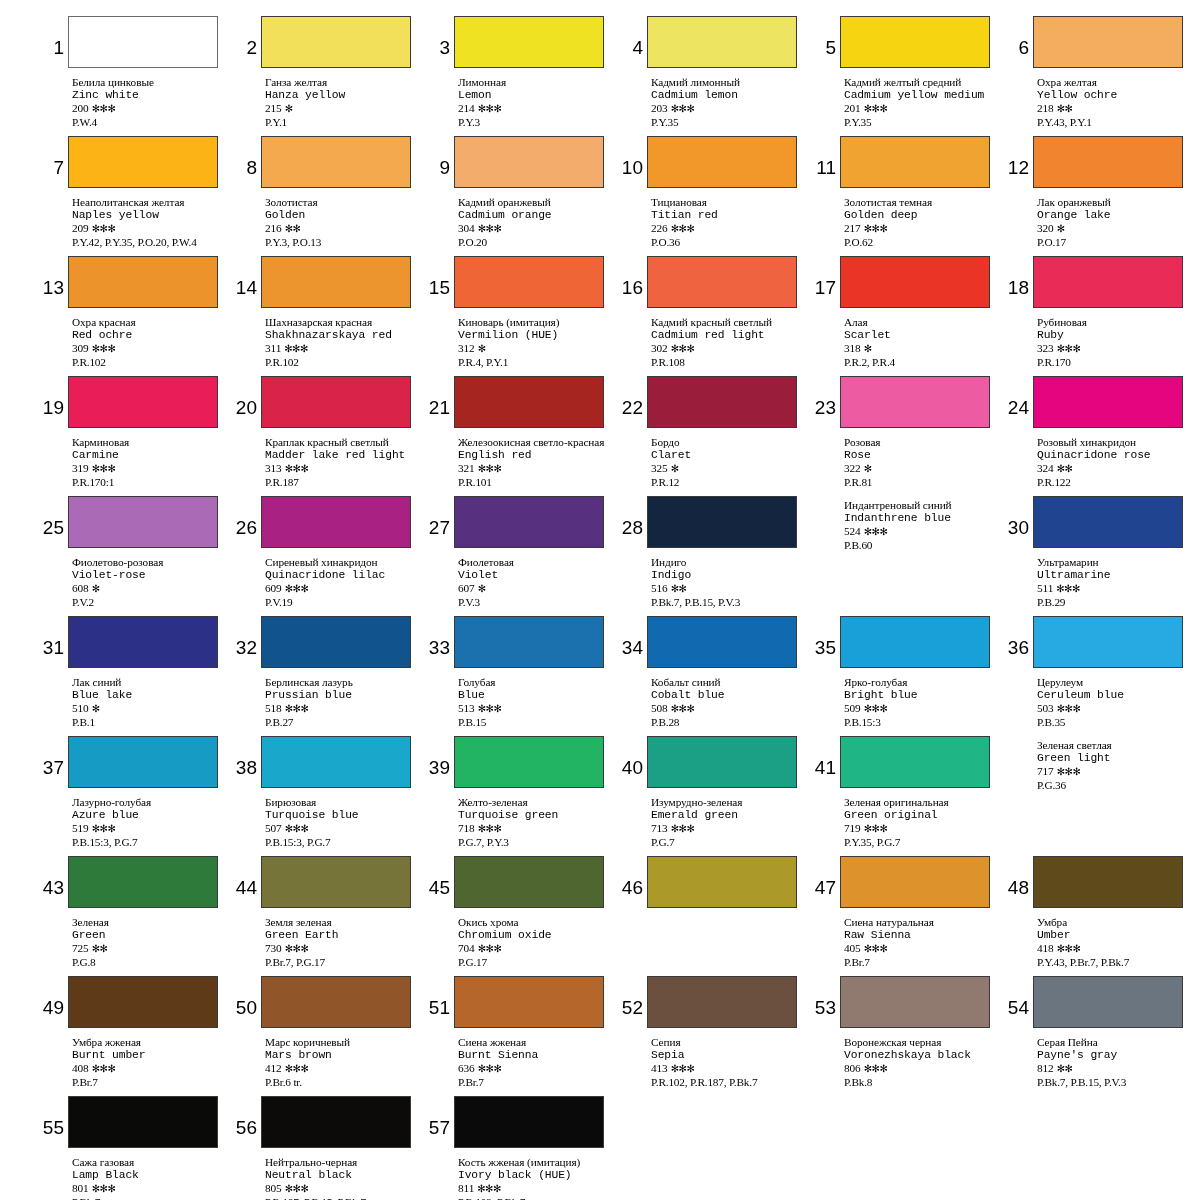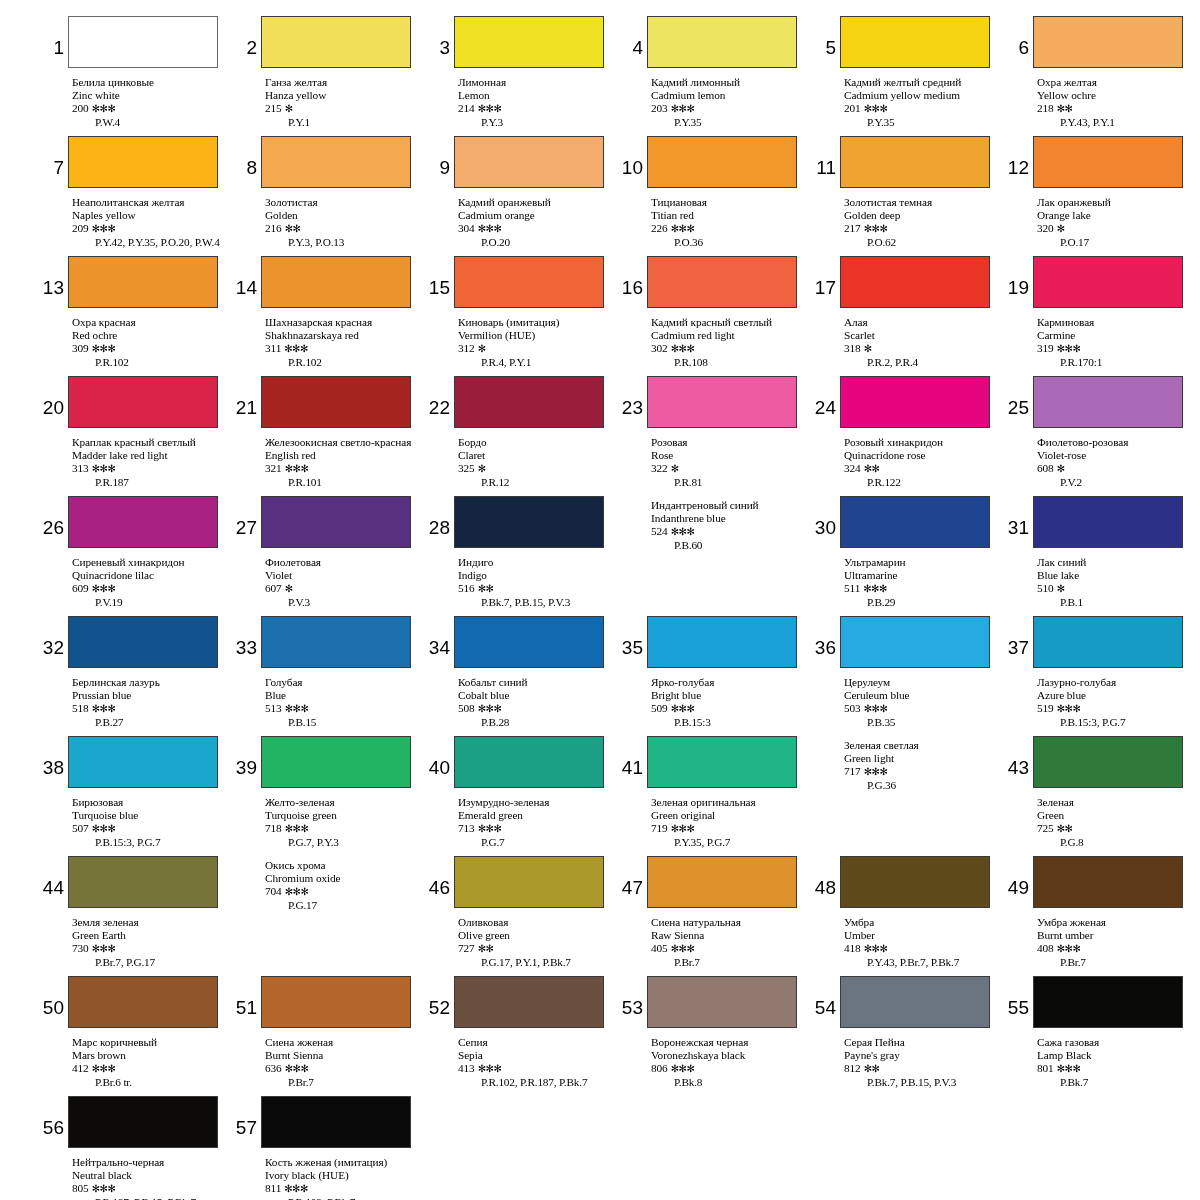--- a/index.html
+++ b/index.html
@@ -61,31 +61,31 @@
     border: 1px solid #6a6a6a;
   }
   .cell-text {
     margin-left: 30px;
     padding-top: 3px;
     font-size: 11.3px;
     line-height: 13.2px;
     white-space: nowrap;
   }
   .t-ru { letter-spacing: -0.1px; }
-  .t-en { letter-spacing: -0.1px; }
+  .t-en { letter-spacing: -0.1px; font-family: Liberation Mono, monospace; }
   .t-code {
     letter-spacing: -0.1px;
   }
   .stars {
     font-family: "DejaVu Sans", sans-serif;
     font-size: 10px;
     letter-spacing: -0.5px;
     padding-left: 3px;
   }
-  .t-pig { letter-spacing: -0.2px; margin-left: 23px; }
+  .t-pig { letter-spacing: -0.2px; }
 </style>
 </head>
 <body>
 
 <div id="chart">
   <div class="grid">
       <div class="cell">
         <div class="cell-top">
           <div class="swatch-num">1</div>
           <div class="swatch white-sw" style="background: rgb(255, 255, 255);"></div>
@@ -284,20 +284,32 @@
         </div>
         <div class="cell-text">
           <div class="t-ru">Алая</div>
           <div class="t-en">Scarlet</div>
           <div class="t-code"><span>318</span><span class="stars">✻</span></div>
           <div class="t-pig">P.R.2, P.R.4</div>
         </div>
       </div>
       <div class="cell">
         <div class="cell-top">
+          <div class="swatch-num">18</div>
+          <div class="swatch" style="background: rgb(233, 43, 87);"></div>
+        </div>
+        <div class="cell-text">
+          <div class="t-ru">Рубиновая</div>
+          <div class="t-en">Ruby</div>
+          <div class="t-code"><span>323</span><span class="stars">✻✻✻</span></div>
+          <div class="t-pig">P.R.170</div>
+        </div>
+      </div>
+      <div class="cell">
+        <div class="cell-top">
           <div class="swatch-num">19</div>
           <div class="swatch" style="background: rgb(233, 30, 88);"></div>
         </div>
         <div class="cell-text">
           <div class="t-ru">Карминовая</div>
           <div class="t-en">Carmine</div>
           <div class="t-code"><span>319</span><span class="stars">✻✻✻</span></div>
           <div class="t-pig">P.R.170:1</div>
         </div>
       </div>
@@ -587,38 +599,36 @@
           <div class="swatch" style="background: rgb(119, 116, 58);"></div>
         </div>
         <div class="cell-text">
           <div class="t-ru">Земля зеленая</div>
           <div class="t-en">Green Earth</div>
           <div class="t-code"><span>730</span><span class="stars">✻✻✻</span></div>
           <div class="t-pig">P.Br.7, P.G.17</div>
         </div>
       </div>
       <div class="cell">
+        <div class="cell-top">
+          <div class="swatch-num">45</div>
+          <div class="swatch" style="background: rgb(79, 102, 48);"></div>
+        </div>
         <div class="cell-text">
           <div class="t-ru">Окись хрома</div>
           <div class="t-en">Chromium oxide</div>
           <div class="t-code"><span>704</span><span class="stars">✻✻✻</span></div>
           <div class="t-pig">P.G.17</div>
         </div>
       </div>
       <div class="cell">
         <div class="cell-top">
           <div class="swatch-num">46</div>
           <div class="swatch" style="background: rgb(171, 154, 42);"></div>
         </div>
-        <div class="cell-text">
-          <div class="t-ru">Оливковая</div>
-          <div class="t-en">Olive green</div>
-          <div class="t-code"><span>727</span><span class="stars">✻✻</span></div>
-          <div class="t-pig">P.G.17, P.Y.1, P.Bk.7</div>
-        </div>
       </div>
       <div class="cell">
         <div class="cell-top">
           <div class="swatch-num">47</div>
           <div class="swatch" style="background: rgb(221, 146, 44);"></div>
         </div>
         <div class="cell-text">
           <div class="t-ru">Сиена натуральная</div>
           <div class="t-en">Raw Sienna</div>
           <div class="t-code"><span>405</span><span class="stars">✻✻✻</span></div>

